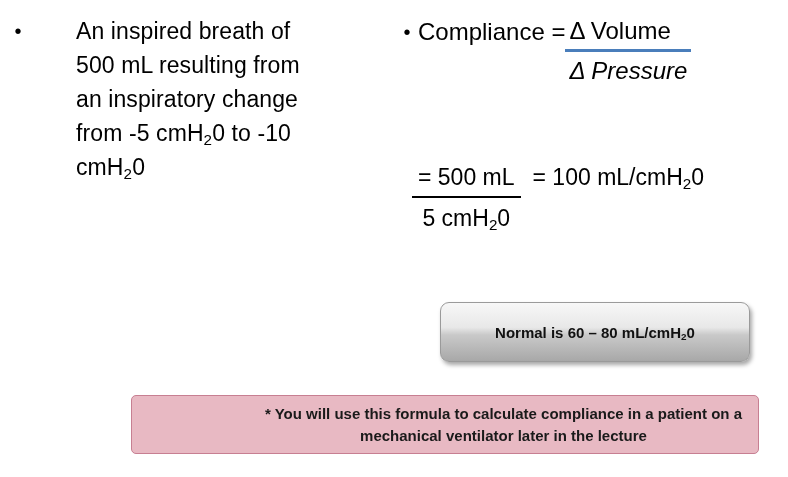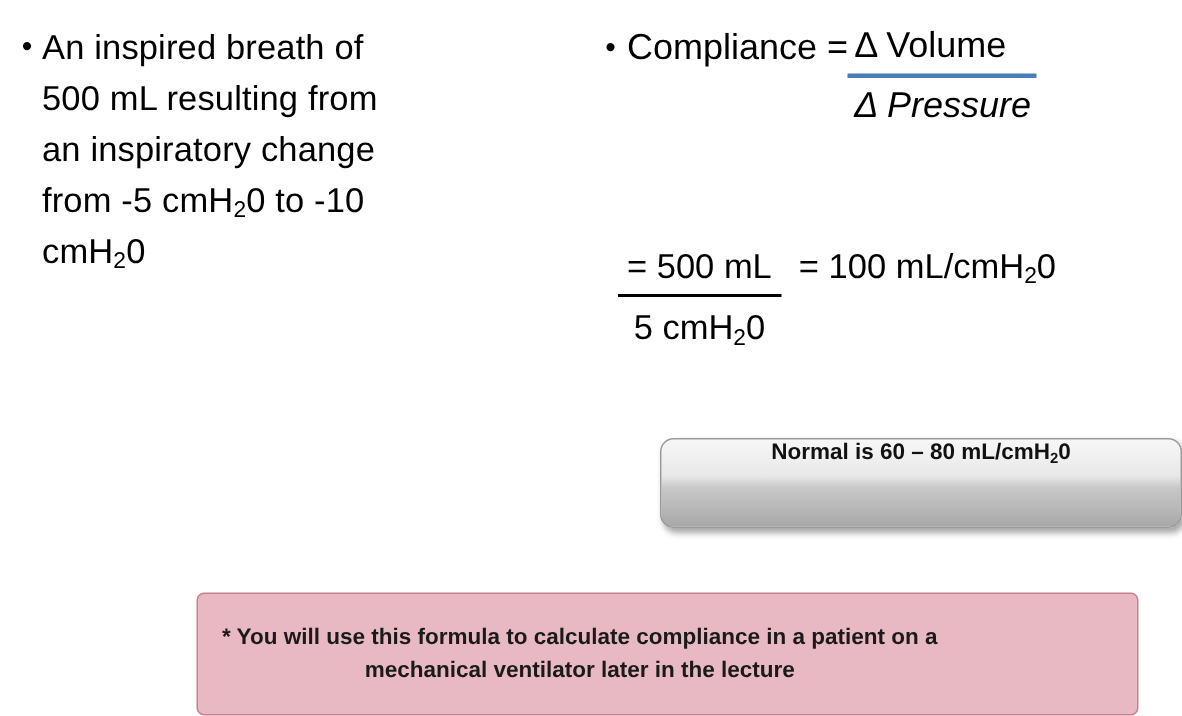--- a/index.html
+++ b/index.html
@@ -32,20 +32,21 @@
     line-height: 34px;
     width: 20px;
     flex: 0 0 20px;
     text-align: center;
     color: #000;
   }
   .bullet-text {
     font-size: 23px;
     line-height: 34px;
     letter-spacing: 0.1px;
+    margin-left: 48px;
   }
   sub {
     font-size: 0.66em;
     vertical-align: -0.25em;
     line-height: 0;
   }
 
   
   .right-col {
     position: absolute;
@@ -124,51 +125,52 @@
     line-height: 34px;
     white-space: nowrap;
     padding-left: 12px;
     padding-top: 0px;
   }
 
   
   .normal-box {
     position: absolute;
     left: 440px;
-    top: 292px;
-    width: 348px;
+    top: 302px;
+    width: 310px;
     height: 60px;
     border: 1px solid #9a9a9a;
     border-radius: 9px;
     background: linear-gradient(to bottom, #f7f7f7 0%, #e8e8e8 42%, #c9c9c9 55%, #a8a8a8 100%);
     box-shadow: 2px 3px 4px rgba(0,0,0,0.35);
     display: flex;
+    align-items: center;
     justify-content: center;
     box-sizing: border-box;
   }
   .normal-box-text {
     font-size: 15px;
     font-weight: bold;
     color: #111;
     text-align: center;
   }
 
   
   .footnote-box {
     position: absolute;
     left: 131px;
     top: 395px;
     width: 628px;
-    height: 82px;
+    height: 59px;
     background: #e8b9c3;
     border: 1px solid #c77f92;
     border-radius: 5px;
     display: flex;
     align-items: center;
-    justify-content: flex-start;
+    justify-content: flex-end;
     box-sizing: border-box;
     padding: 0 16px;
   }
   .footnote-text {
     font-size: 15px;
     font-weight: bold;
     color: #1a1a1a;
     text-align: center;
     line-height: 22px;
   }

